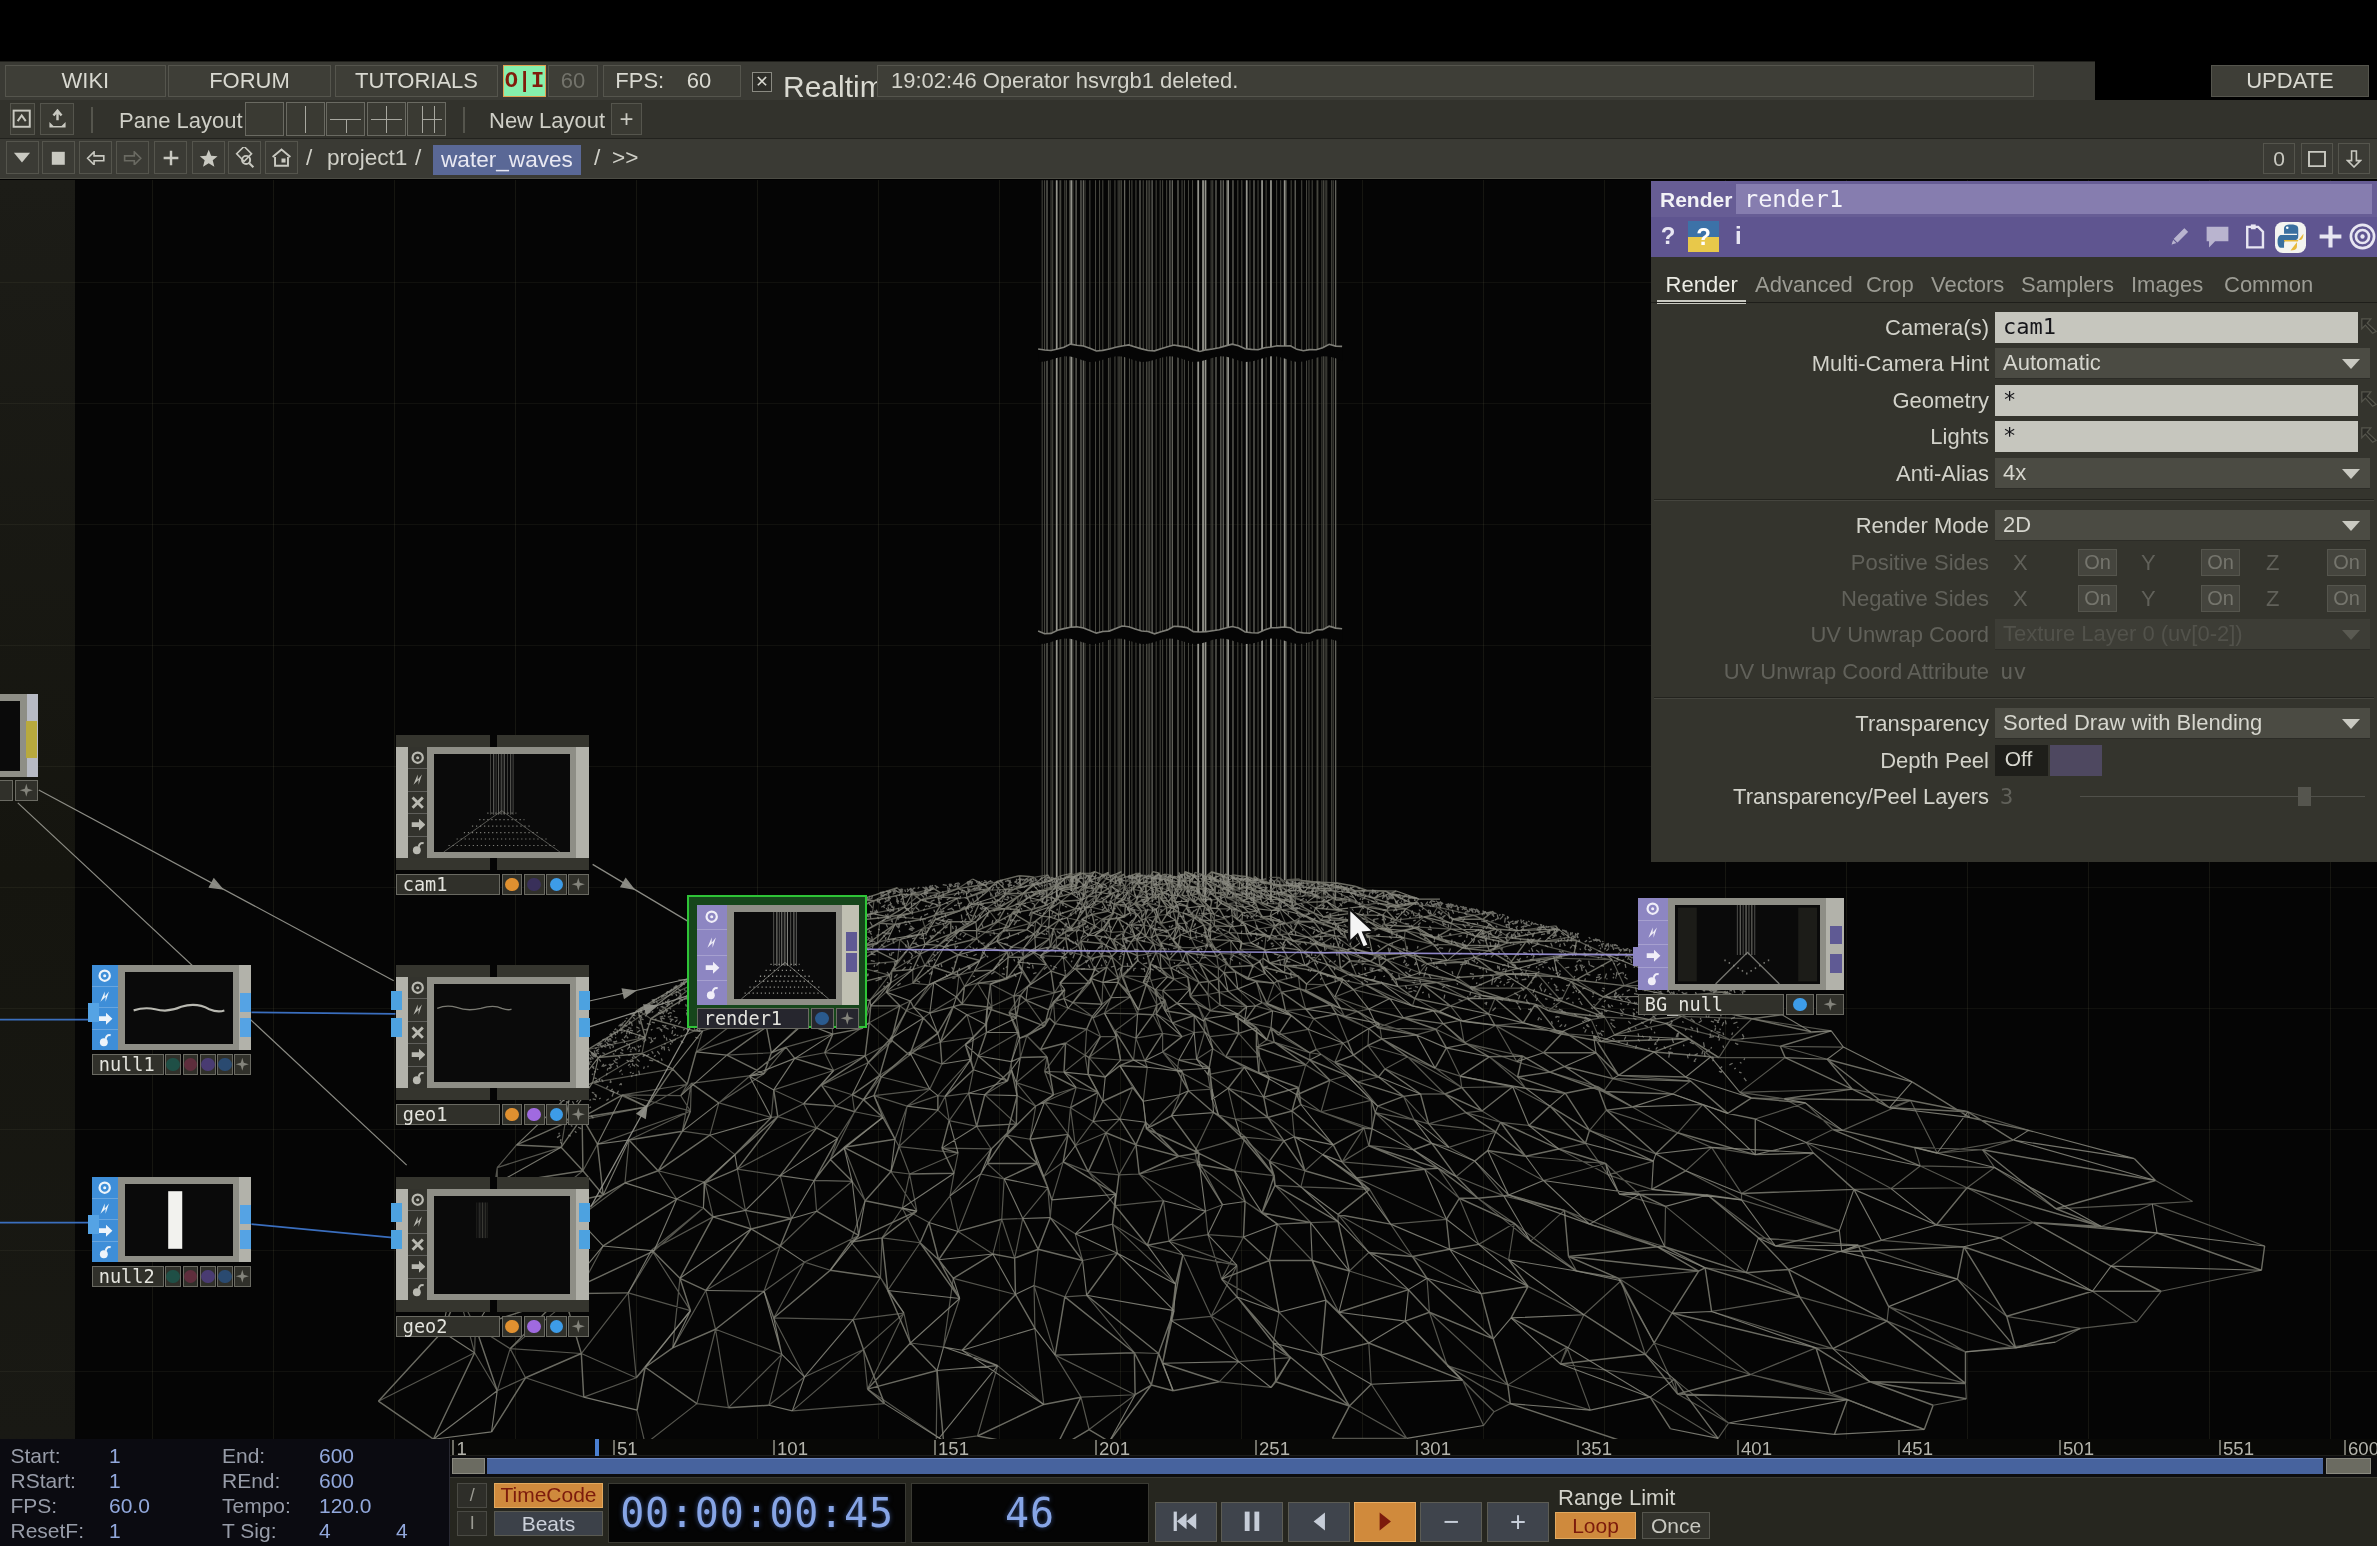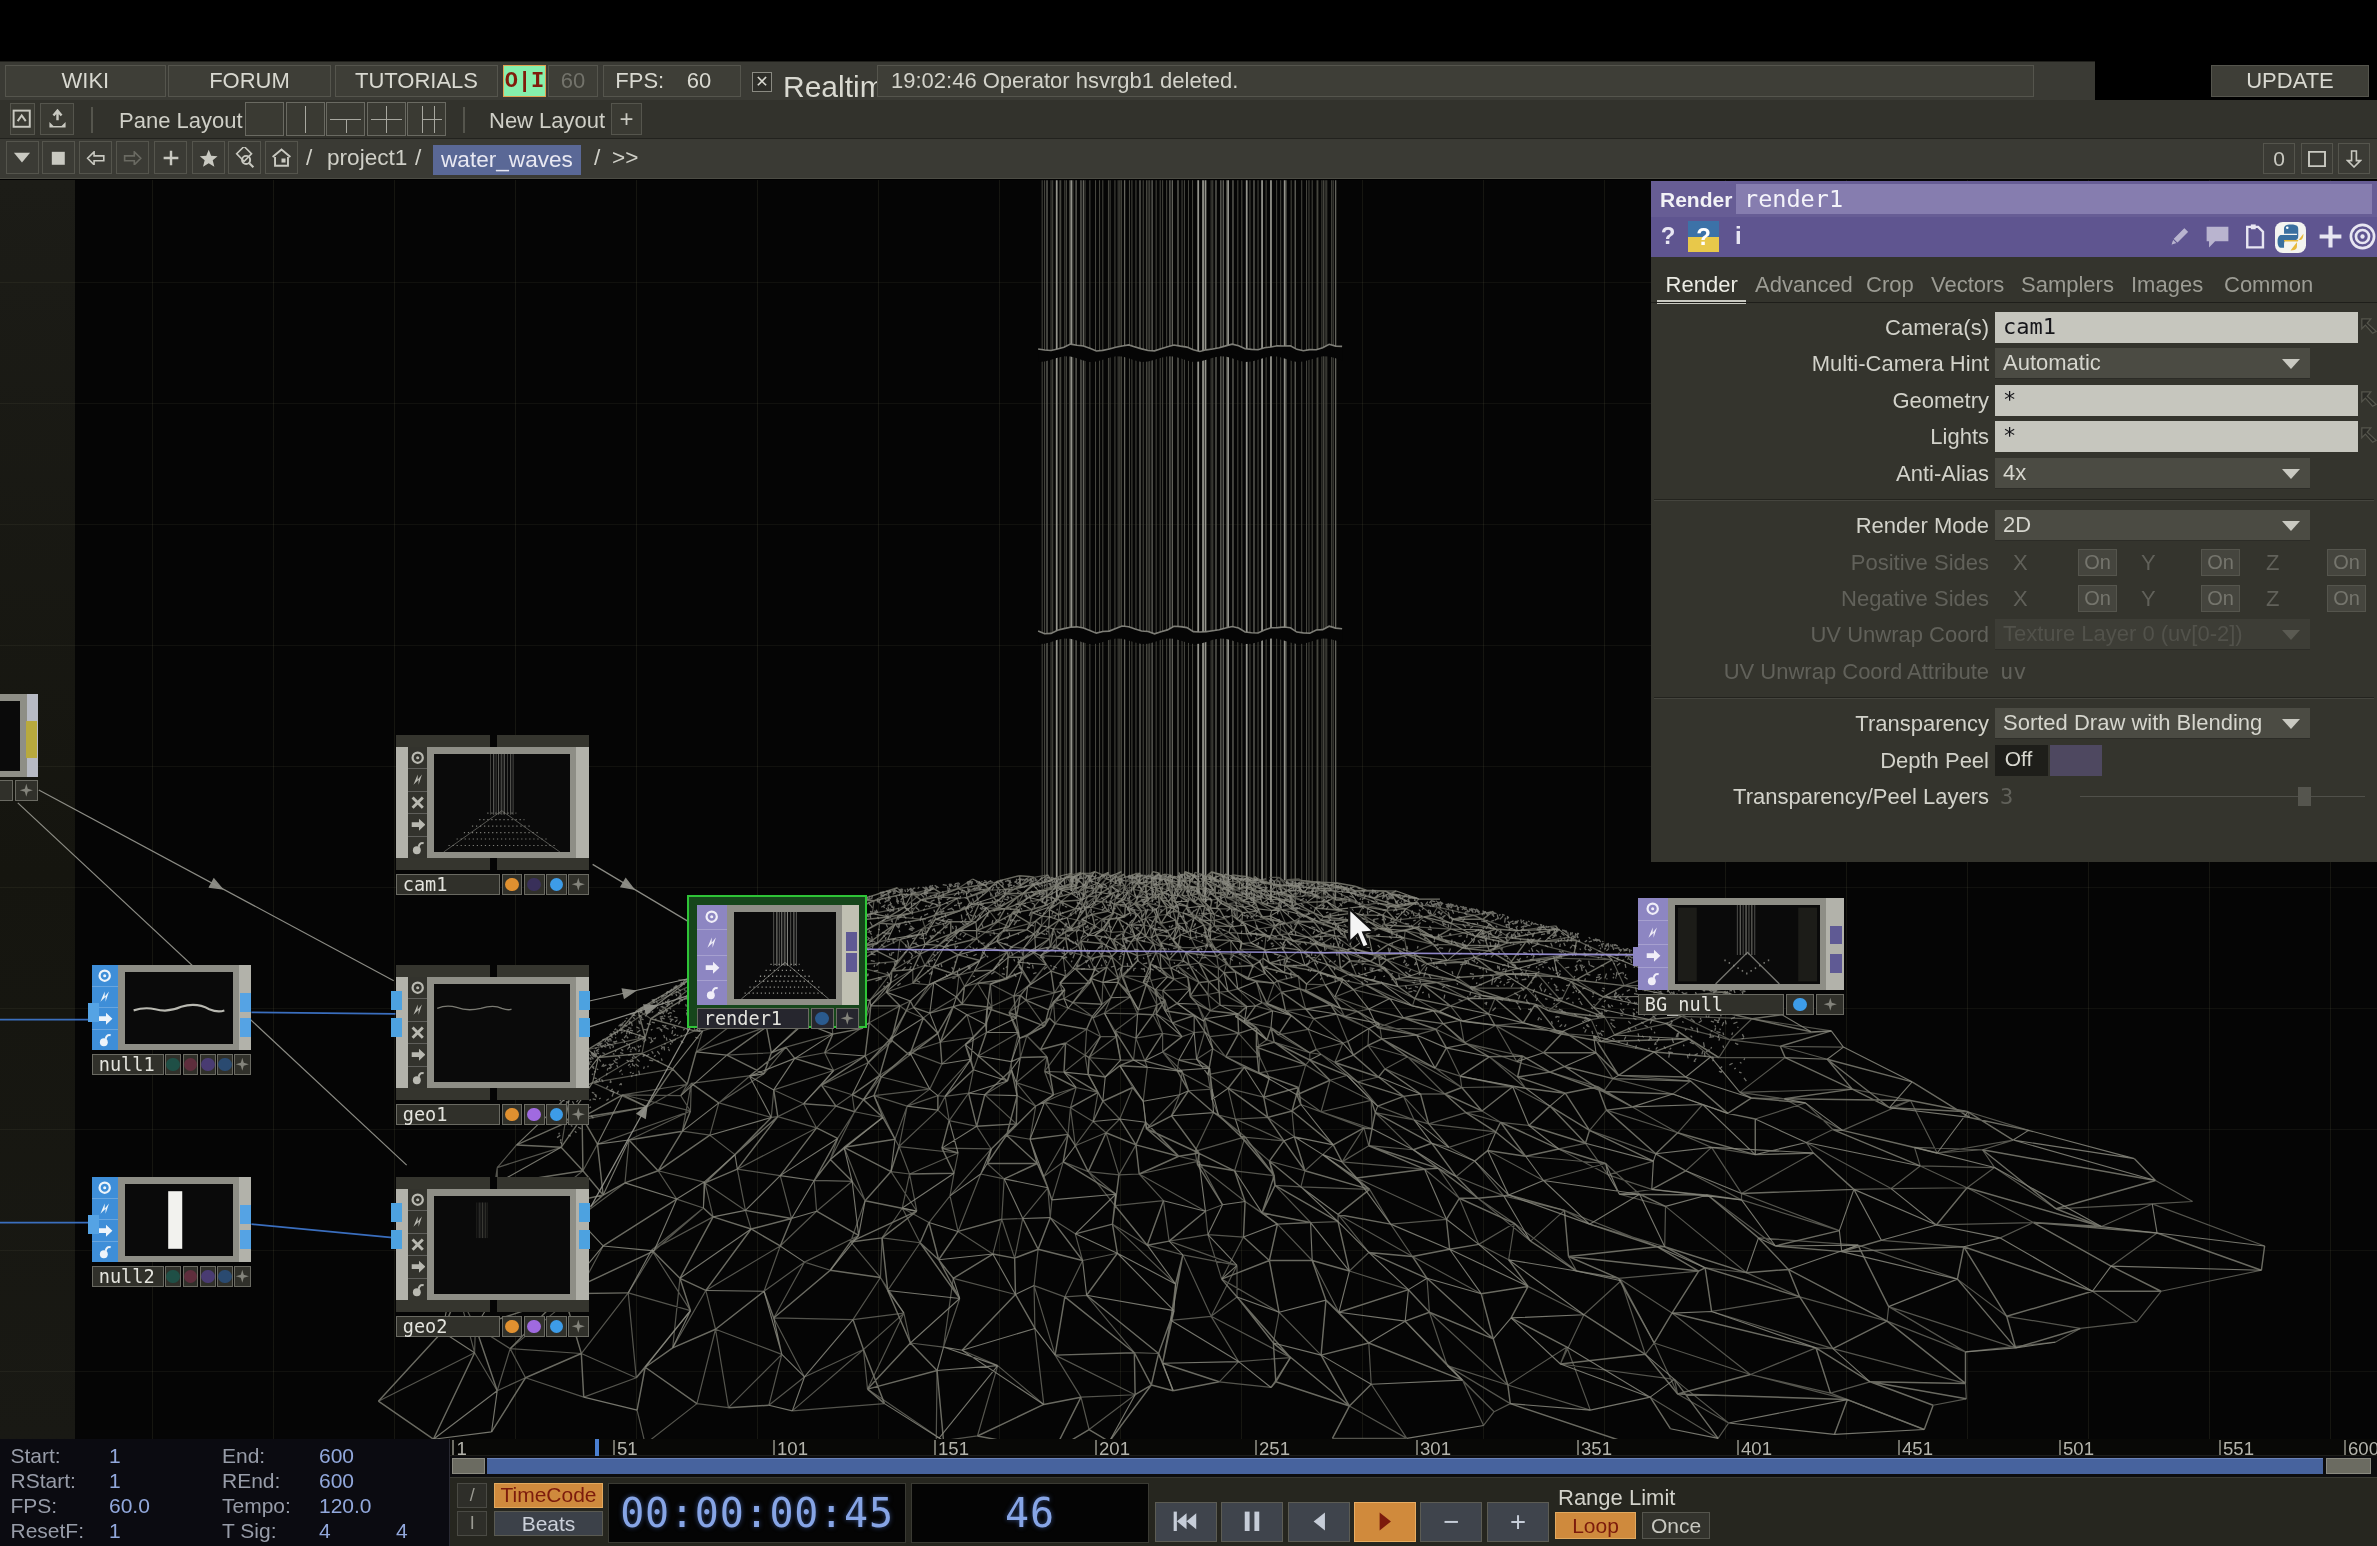--- a/index.html
+++ b/index.html
@@ -81,21 +81,21 @@
 #tabs { position:absolute; left:0; top:76px; width:726px; height:50px; }
 .tab { position:absolute; top:14.6px; font-size:22px; color:#9c9c94; }
 .tab.active { color:#ececE4; }
 #tab-underline { position:absolute; left:5.7px; top:43px; width:89px; height:4px; background:#c9c9c1; }
 #tab-baseline { position:absolute; left:0; top:45px; width:726px; height:0.8px; background:#1e1e1a; }
 .prow { position:absolute; left:0; width:726px; height:31px; }
 .plab { position:absolute; right:388px; top:3.2px; font-size:22px; color:#d2d2ca; white-space:nowrap; }
 .plab.dim { color:#61615a; }
 .pfield { position:absolute; left:344px; top:0; width:363px; height:31px; background:#c6c6be; color:#16161a; font-size:22px; font-family:"DejaVu Sans Mono",monospace; padding:2.4px 0 0 8px; }
 .dragarrow { position:absolute; left:709px; top:4.9px; width:18px; height:18px; }
-.pdrop { position:absolute; left:344px; top:0; width:315px; height:31px; background:#4b4b43; border-bottom:1.6px solid #2c2c27; color:#d6d6ce; font-size:22px; padding:1.6px 0 0 8px; }
+.pdrop { position:absolute; left:344px; top:0; width:375px; height:31px; background:#4b4b43; border-bottom:1.6px solid #2c2c27; color:#d6d6ce; font-size:22px; padding:1.6px 0 0 8px; }
 .pdrop.dim { background:#3d3d36; color:#52524b; }
 .ddarrow { position:absolute; right:9.7px; top:11.3px; width:0; height:0; border-left:9px solid transparent; border-right:9px solid transparent; border-top:10.5px solid #c9c9c1; }
 .ddarrow.dim { border-top-color:#5a5a52; }
 .axlab { position:absolute; top:3.2px; font-size:22px; color:#d2d2ca; }
 .axlab.dim { color:#61615a; }
 .onbox { position:absolute; top:1.6px; width:39px; height:27.5px; background:#45453e; border:0.8px solid #55554d; color:#8d8d85; font-size:20px; text-align:center; padding-top:1.6px; }
 .onbox.dim { color:#75756d; }
 .ptext { position:absolute; left:349px; top:3.2px; font-size:22px; color:#d2d2ca; font-family:"DejaVu Sans Mono",monospace; }
 .ptext.dim { color:#61615a; }
 .offbox { position:absolute; left:344px; top:0; width:53px; height:31px; background:#1e1e1a; color:#d8d8d0; font-size:21px; padding:2.4px 0 0 9.7px; }

